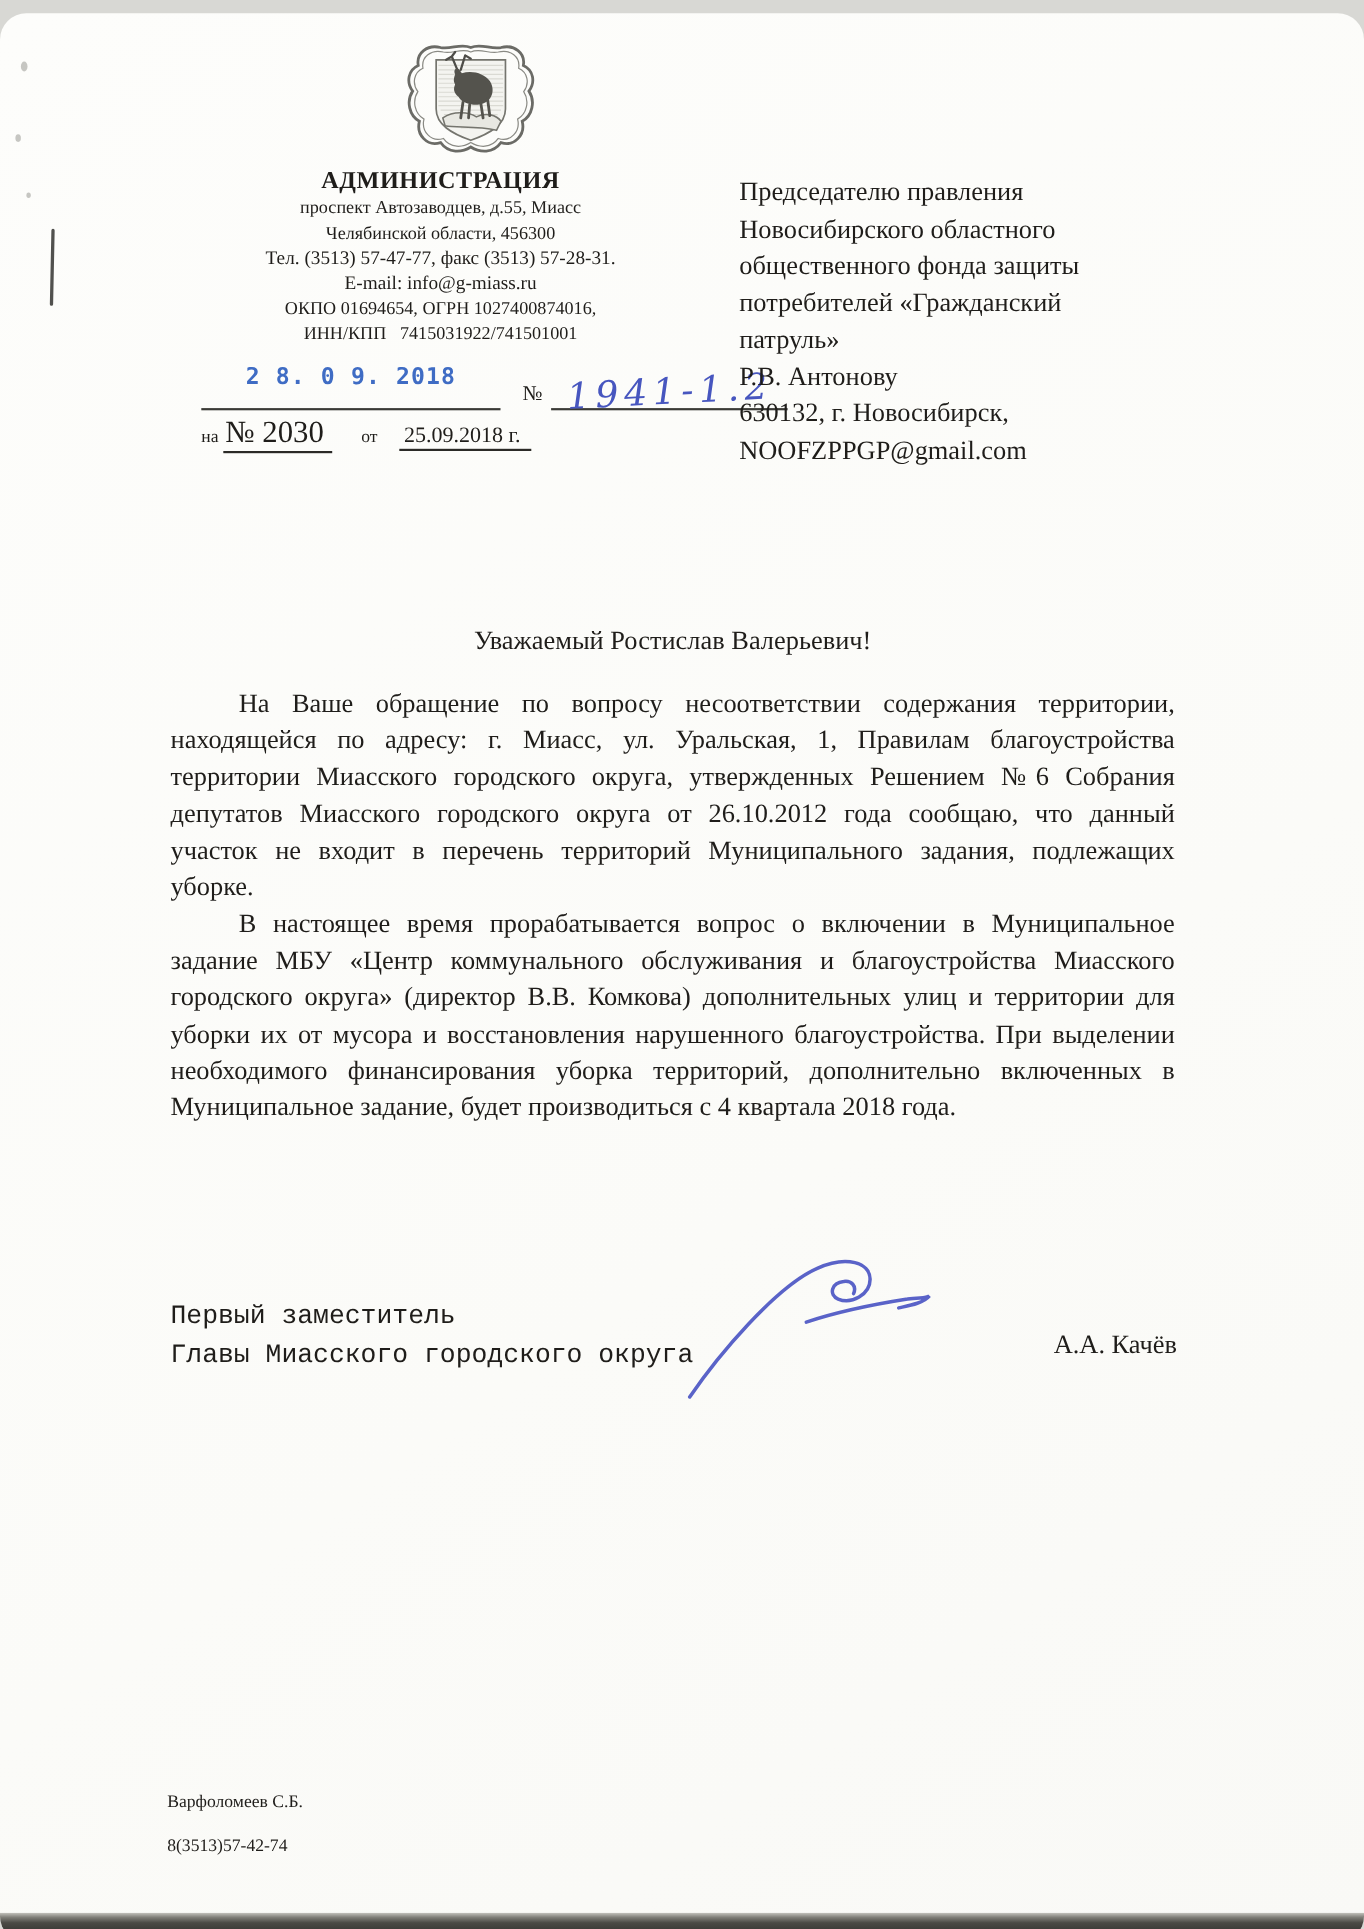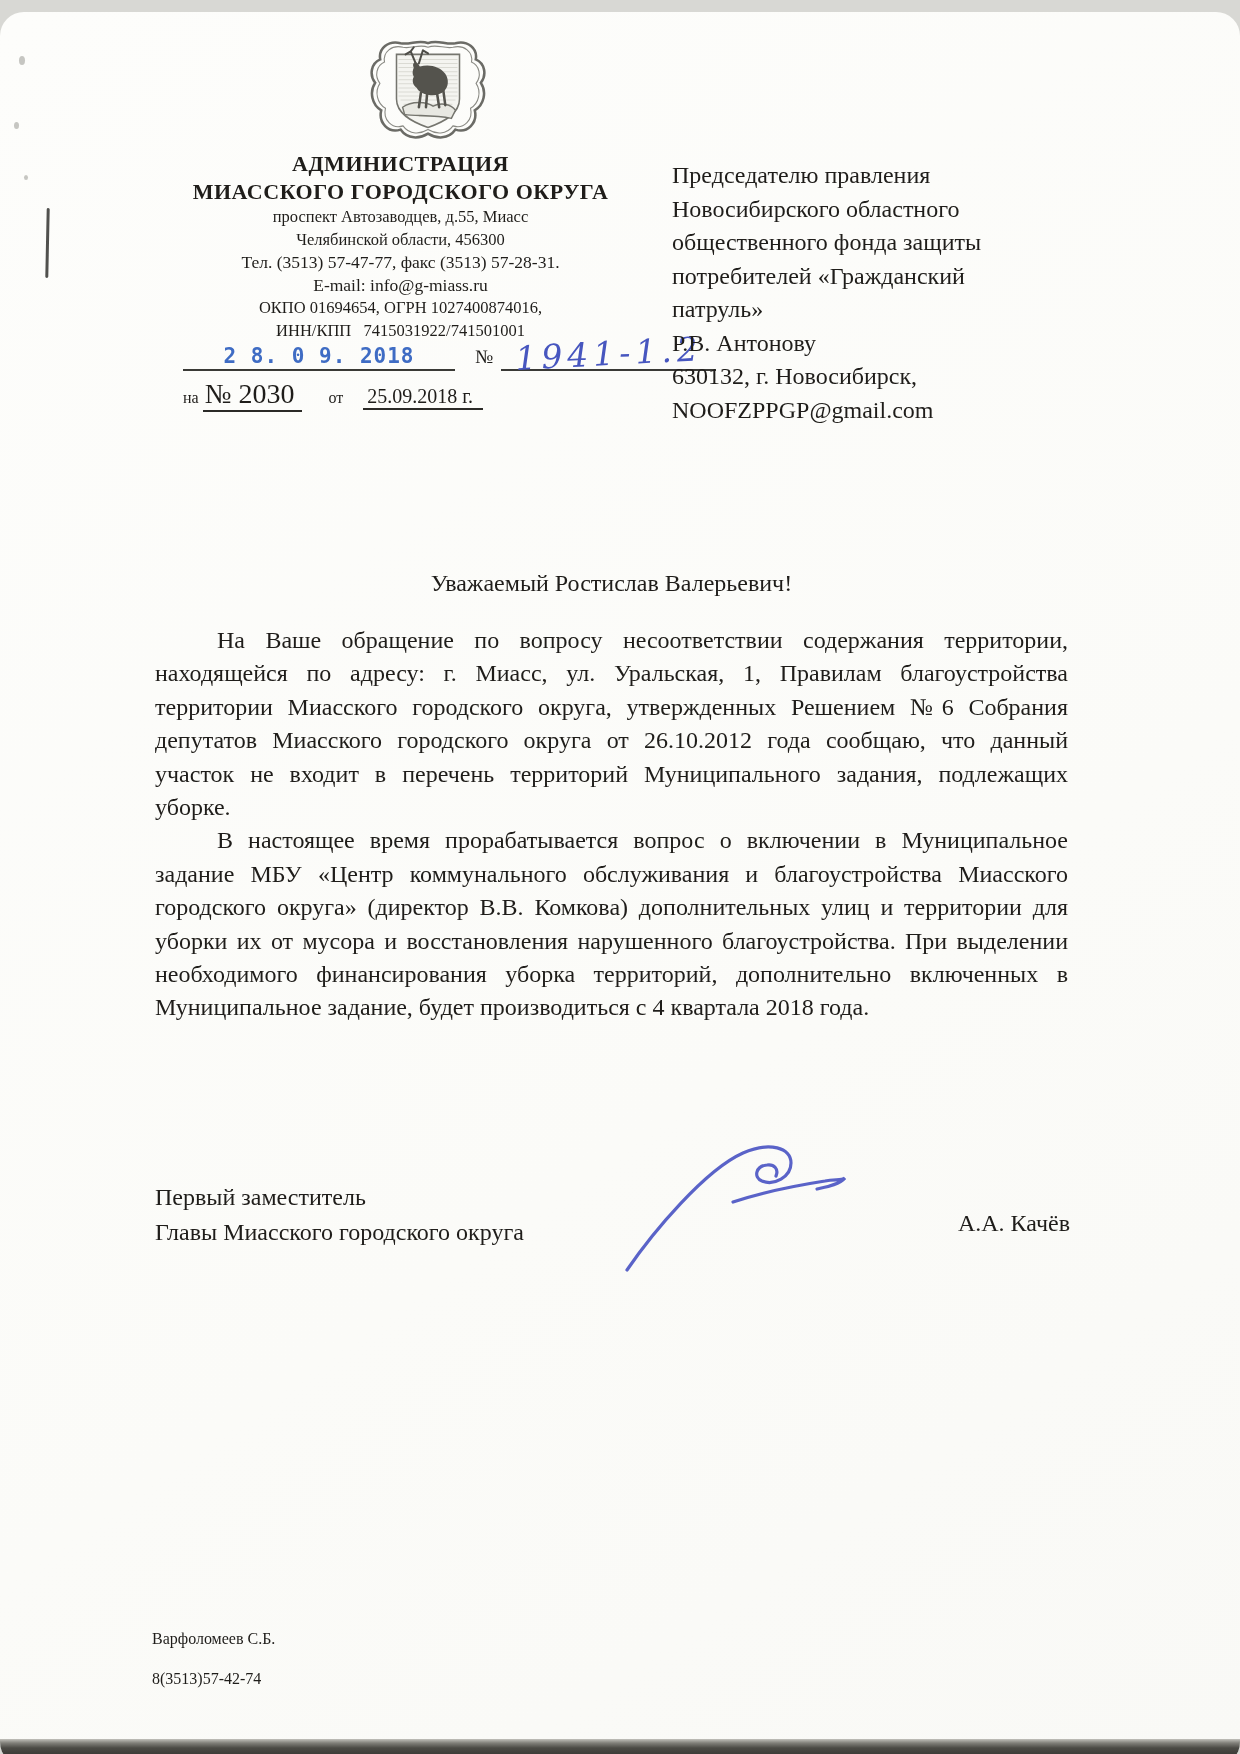--- a/index.html
+++ b/index.html
@@ -30,21 +30,21 @@
 
   
   .letterhead { position:absolute; left:148px; top:138px; width:505px; text-align:center; }
   .org { font-weight:bold; font-size:22px; line-height:28px; letter-spacing:.5px; }
   .lh-small { font-size:16.5px; line-height:22.5px; }
   .lh-phone { font-size:17.5px; line-height:23px; }
 
   
   .ref-row { position:absolute; left:183px; top:318px; width:560px; white-space:nowrap; }
   .ref-field1 { display:inline-block; width:272px; border-bottom:2px solid #3a3a36;
-                text-align:center; padding-bottom:1px; vertical-align:bottom; }
+                text-align:center; padding-bottom:17px; vertical-align:bottom; }
   .stamp-date { font-family:"DejaVu Sans Mono", monospace; font-weight:bold; font-size:21px;
                 color:#3f6cc4; letter-spacing:1px; }
   .ref-no { display:inline-block; font-size:19px; margin:0 8px 0 20px; vertical-align:bottom; padding-bottom:3px; }
   .ref-field2 { display:inline-block; width:215px; border-bottom:2px solid #3a3a36;
                 text-align:center; vertical-align:bottom; }
   .hand-number { display:inline-block; font-family:"DejaVu Serif", serif; font-style:italic;
                  font-size:33px; color:#4756bf; letter-spacing:5px;
                  transform:rotate(-3deg) translateY(4px); }
 
   .reply-row { position:absolute; left:183px; top:366px; white-space:nowrap; }
@@ -58,21 +58,21 @@
                font-size:24px; line-height:33.5px; }
 
   
   .salutation { position:absolute; left:155px; top:558px; width:913px;
                 text-align:center; font-size:24px; }
   .body-text { position:absolute; left:155px; top:612px; width:913px;
                font-size:24px; line-height:33.4px; text-align:justify; }
   .body-text p { margin:0; text-indent:62px; }
 
   
-  .sign-title { position:absolute; left:155px; top:1168px; font-size:24px; line-height:35px; }
+  .sign-title { position:absolute; left:155px; top:1168px; font-size:24px; line-height:35px;font-family:Liberation Mono, monospace; }
   .signature-svg { position:absolute; left:615px; top:1128px; }
   .sign-name { position:absolute; left:890px; top:1198px; width:180px;
                text-align:right; font-size:24px; }
 
   
   .footer { position:absolute; left:152px; top:1618px; font-size:16px; }
   .footer div { margin-bottom:22px; }
 </style>
 </head>
 <body>
@@ -106,21 +106,20 @@
       <line x1="52" y1="75" x2="70" y2="75"></line>
     </g>
     <path d="M36 66 C46 59 60 61 66 65 C74 61 84 63 88 69 L84 77 C66 73 48 75 38 73 Z" fill="#e8e8e2" stroke="#75756e" stroke-width="1.4"></path>
     <path d="M49 23 L44 11 M44 11 L39 14 M44 11 L47 7 M52 23 L56 10 M56 10 L61 13" stroke="#4e4d48" stroke-width="2" fill="none" stroke-linecap="round"></path>
     <path d="M47 27 C45 23 48 20 51 23 L53 26 C62 23 73 26 78 33 C82 39 81 46 77 50 C74 53 68 55 62 54 C57 53 52 51 50 47 C46 44 45 40 47 36 C45 33 46 30 47 27 Z" fill="#54534d"></path>
     <path d="M54 52 L52 66 M60 54 L59 66 M70 53 L72 66 M76 49 L78 64" stroke="#54534d" stroke-width="2.5" fill="none" stroke-linecap="round"></path>
   </svg>
 
   <div class="letterhead">
     <div class="org">АДМИНИСТРАЦИЯ</div>
-    <div class="org">МИАССКОГО ГОРОДСКОГО ОКРУГА</div>
     <div class="lh-small">проспект Автозаводцев, д.55, Миасс</div>
     <div class="lh-small">Челябинской области, 456300</div>
     <div class="lh-phone">Тел. (3513) 57-47-77, факс (3513) 57-28-31.</div>
     <div class="lh-phone">E-mail: info@g-miass.ru</div>
     <div class="lh-small">ОКПО 01694654, ОГРН 1027400874016,</div>
     <div class="lh-small">ИНН/КПП&nbsp;&nbsp;&nbsp;7415031922/741501001</div>
   </div>
 
   <div class="ref-row">
     <span class="ref-field1"><span class="stamp-date">2 8. 0 9. 2018</span></span><span class="ref-no">№</span><span class="ref-field2"><span class="hand-number">1941-1.2</span></span>

